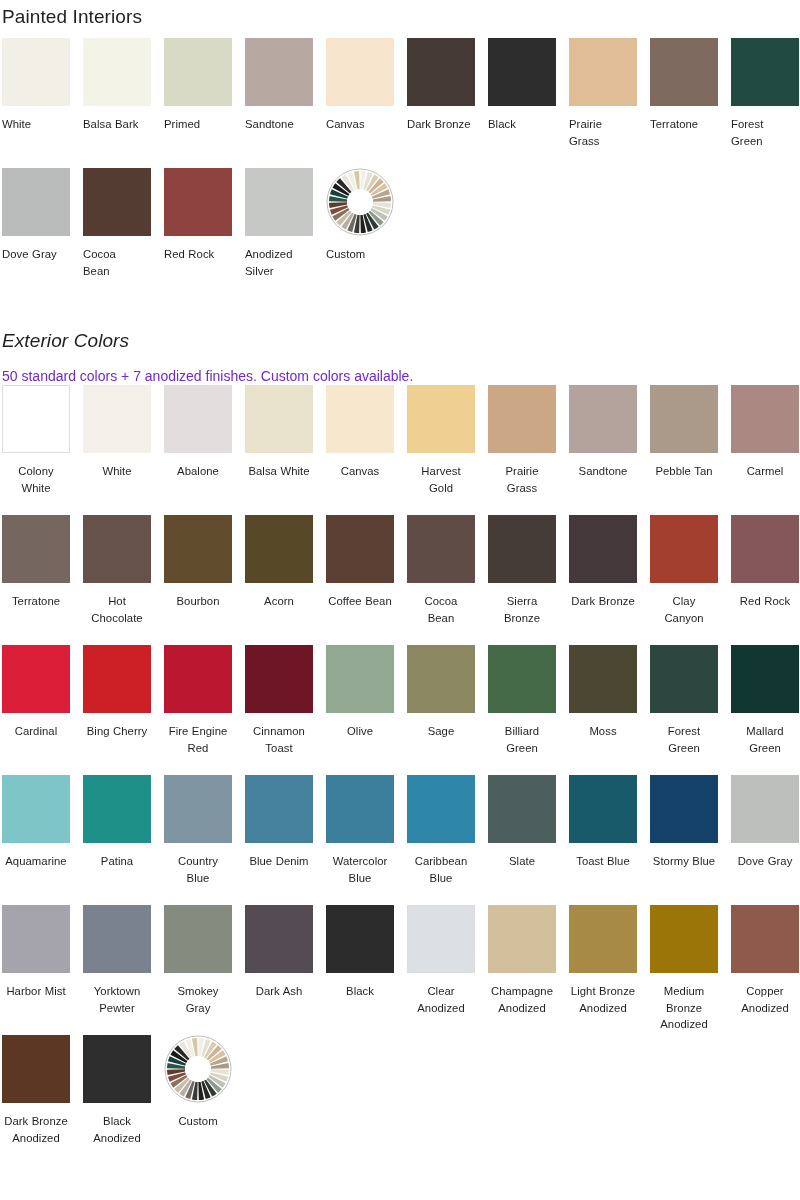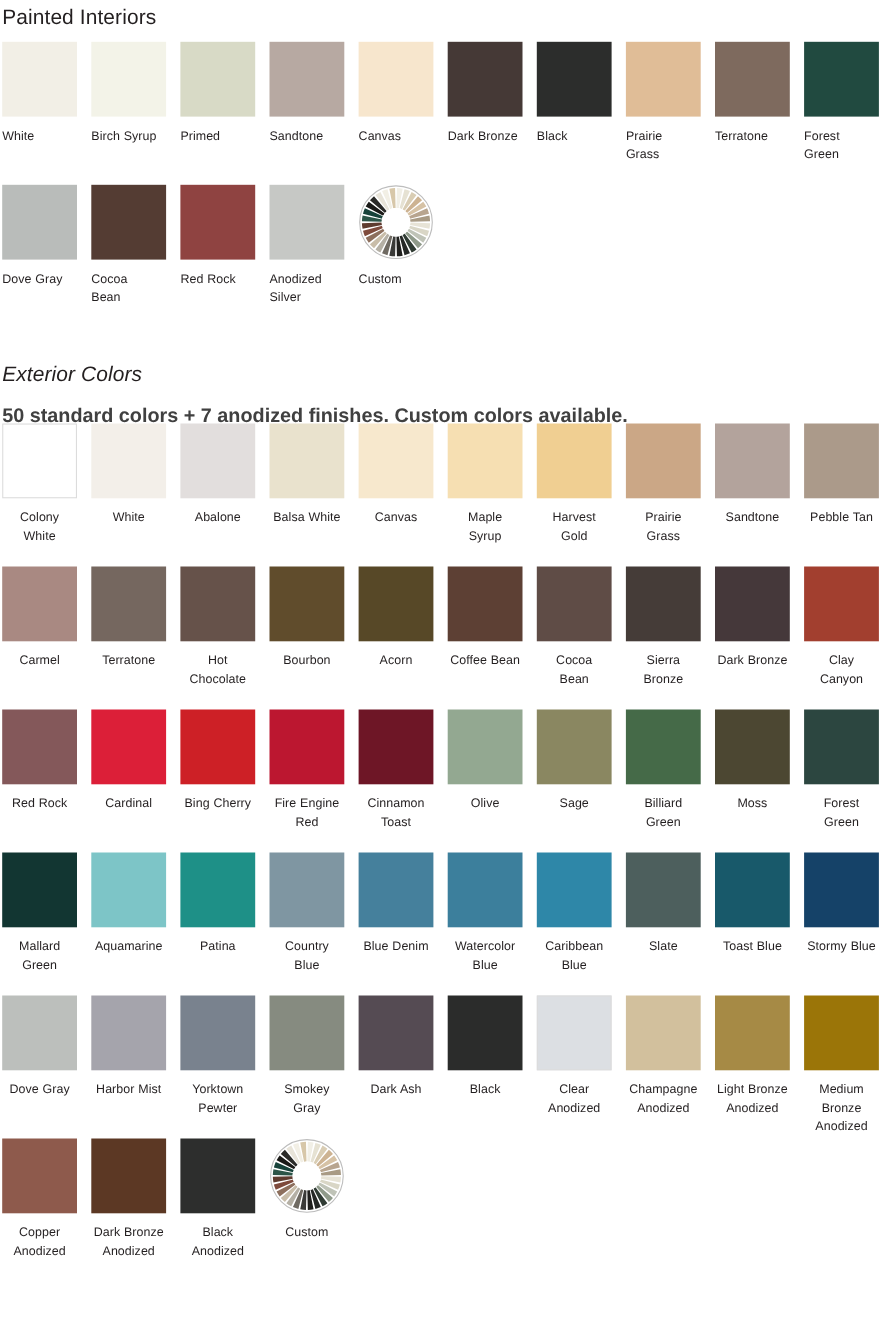--- a/index.html
+++ b/index.html
@@ -25,23 +25,23 @@
   .section-title {
     font-size: 19px;
     font-weight: 400;
     letter-spacing: 0.1px;
     color: #231f20;
     margin: 0;
     padding: 0;
     line-height: 1;
   }
   .section-subtitle {
-    font-size: 18px;
-    font-weight: 700;
-    color: #404040;
+    font-size: 14px;
+    font-weight: 400;
+    color: #6d28d9;
     line-height: 1;
     margin: 0;
     padding: 0;
   }
   .swatch-grid {
     display: grid;
     grid-template-columns: repeat(10, 68px);
     column-gap: 13px;
     row-gap: 0;
   }
@@ -89,21 +89,21 @@
 
   <h2 id="painted-title" class="section-title">Painted Interiors</h2>
 
   <div id="painted-grid" class="swatch-grid">
       <div class="swatch-cell">
         <span class="swatch-chip" style="background: rgb(242, 239, 230);"></span>
         <div class="swatch-label">White</div>
       </div>
       <div class="swatch-cell">
         <span class="swatch-chip" style="background: rgb(243, 243, 232);"></span>
-        <div class="swatch-label">Birch Syrup</div>
+        <div class="swatch-label">Balsa Bark</div>
       </div>
       <div class="swatch-cell">
         <span class="swatch-chip" style="background: rgb(216, 218, 198);"></span>
         <div class="swatch-label">Primed</div>
       </div>
       <div class="swatch-cell">
         <span class="swatch-chip" style="background: rgb(183, 169, 162);"></span>
         <div class="swatch-label">Sandtone</div>
       </div>
       <div class="swatch-cell">
@@ -209,25 +209,20 @@
       </div>
       <div class="swatch-cell">
         <span class="swatch-chip" style="background: rgb(233, 226, 205);"></span>
         <div class="swatch-label">Balsa White</div>
       </div>
       <div class="swatch-cell">
         <span class="swatch-chip" style="background: rgb(247, 232, 205);"></span>
         <div class="swatch-label">Canvas</div>
       </div>
       <div class="swatch-cell">
-        <span class="swatch-chip" style="background: rgb(246, 223, 178);"></span>
-        <div class="swatch-label">Maple
-Syrup</div>
-      </div>
-      <div class="swatch-cell">
         <span class="swatch-chip" style="background: rgb(240, 207, 146);"></span>
         <div class="swatch-label">Harvest
 Gold</div>
       </div>
       <div class="swatch-cell">
         <span class="swatch-chip" style="background: rgb(203, 167, 134);"></span>
         <div class="swatch-label">Prairie
 Grass</div>
       </div>
       <div class="swatch-cell">

